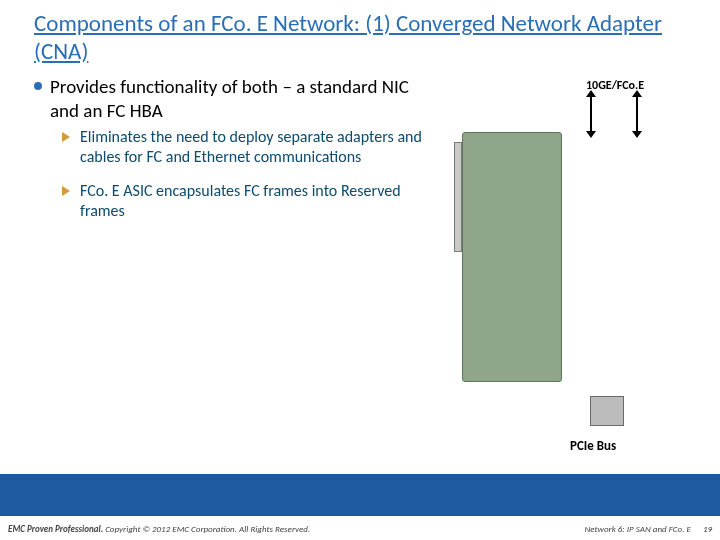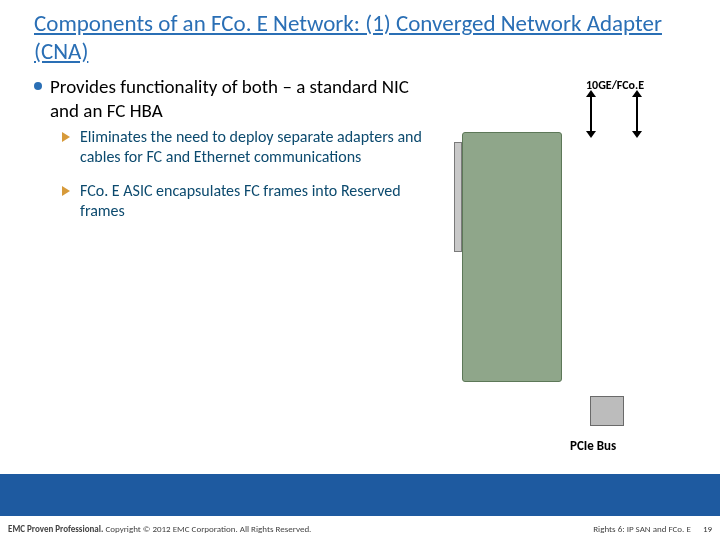--- a/index.html
+++ b/index.html
@@ -92,21 +92,21 @@
   }
 
   .footer-bar {
     position: absolute; left: 0; bottom: 24px;
     width: 720px; height: 42px; background: #1e5aa0;
   }
   .footer {
     position: absolute; left: 0; bottom: 0;
     width: 720px; height: 24px; background: #fff;
     display: flex; justify-content: space-between; align-items: center;
-    padding: 0 8px; font-size: 9px; color: #444;
+    padding: 0 8px; font-size: 9px; color: #444; font-style: italic;
   }
   .footer .left b { font-weight: 700; }
   .footer .right { color: #444; }
   .footer .pg { margin-left: 10px; color: #333; }
 </style>
 </head>
 <body>
 
 <div class="title">Components of an FCo. E Network: (1) Converged Network Adapter (CNA)</div>
 
@@ -134,16 +134,16 @@
   <div class="edge"></div>
   <div class="buslabel">PCIe Bus</div>
 </div>
 
 <div class="footer-bar"></div>
 <div class="footer">
   <div class="left">
     <b>EMC Proven Professional.</b><span> Copyright © 2012 EMC Corporation. All Rights Reserved.</span>
   </div>
   <div class="right">
-    <span>Rights 6: IP SAN and FCo. E</span>
+    <span>Network 6: IP SAN and FCo. E</span>
     <span class="pg">19</span>
   </div>
 </div>
 
 </body></html>

